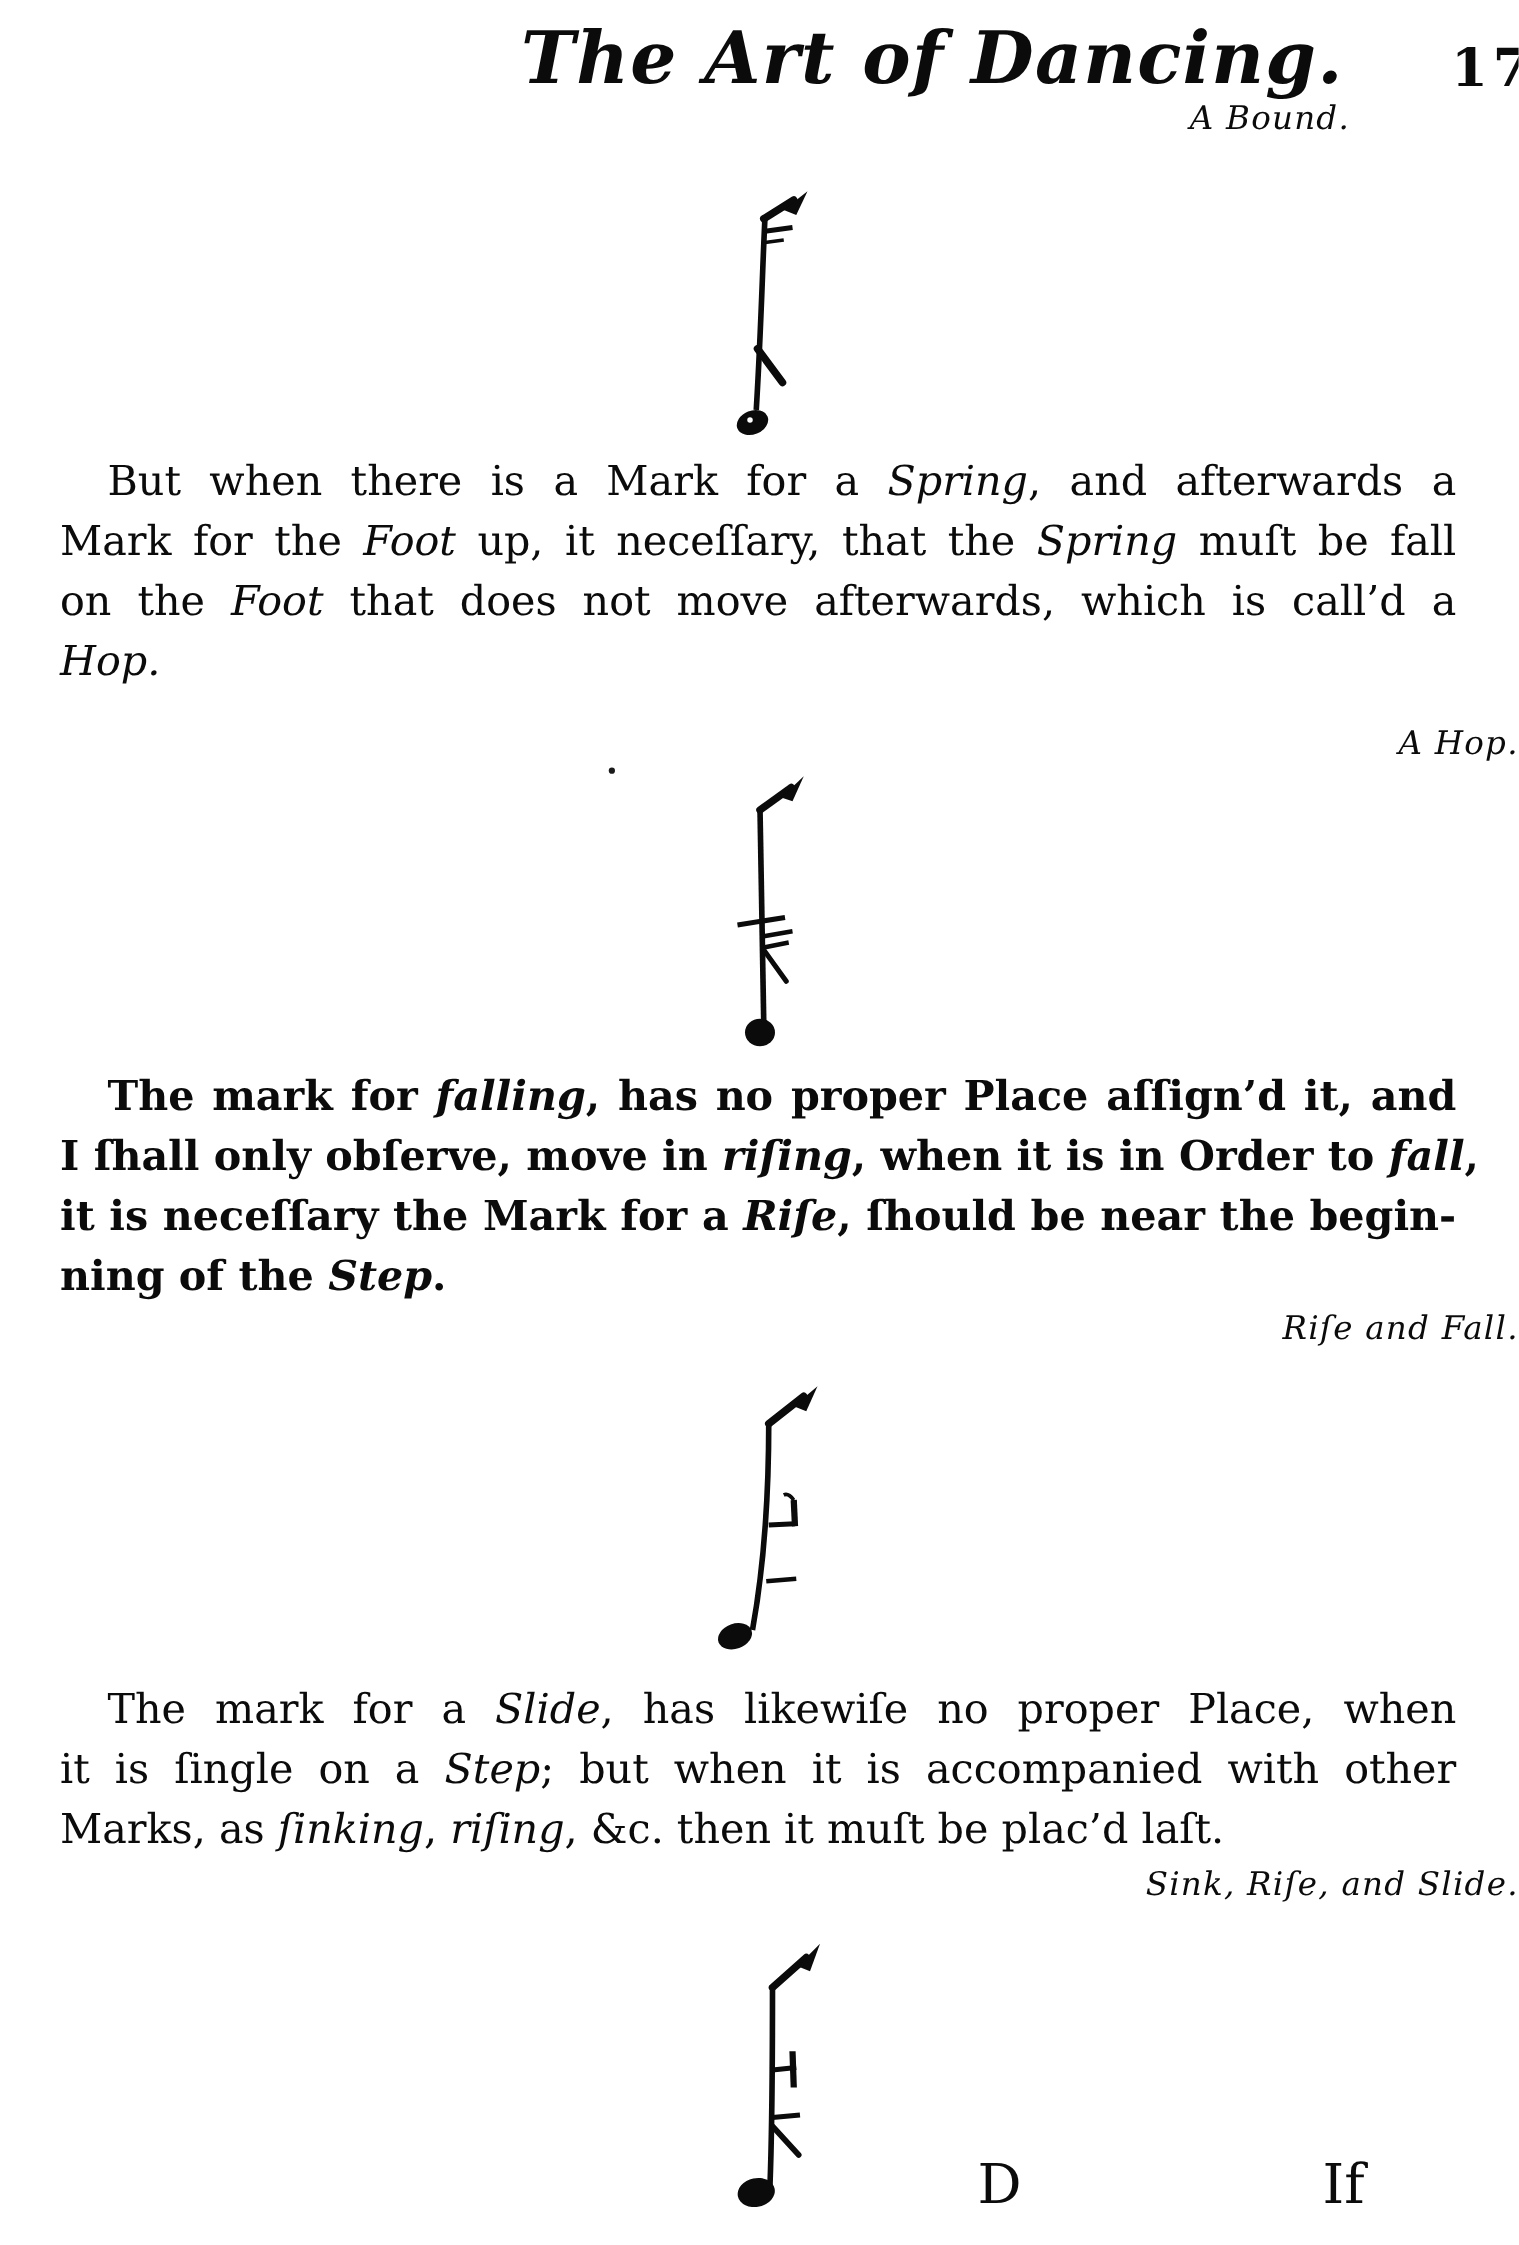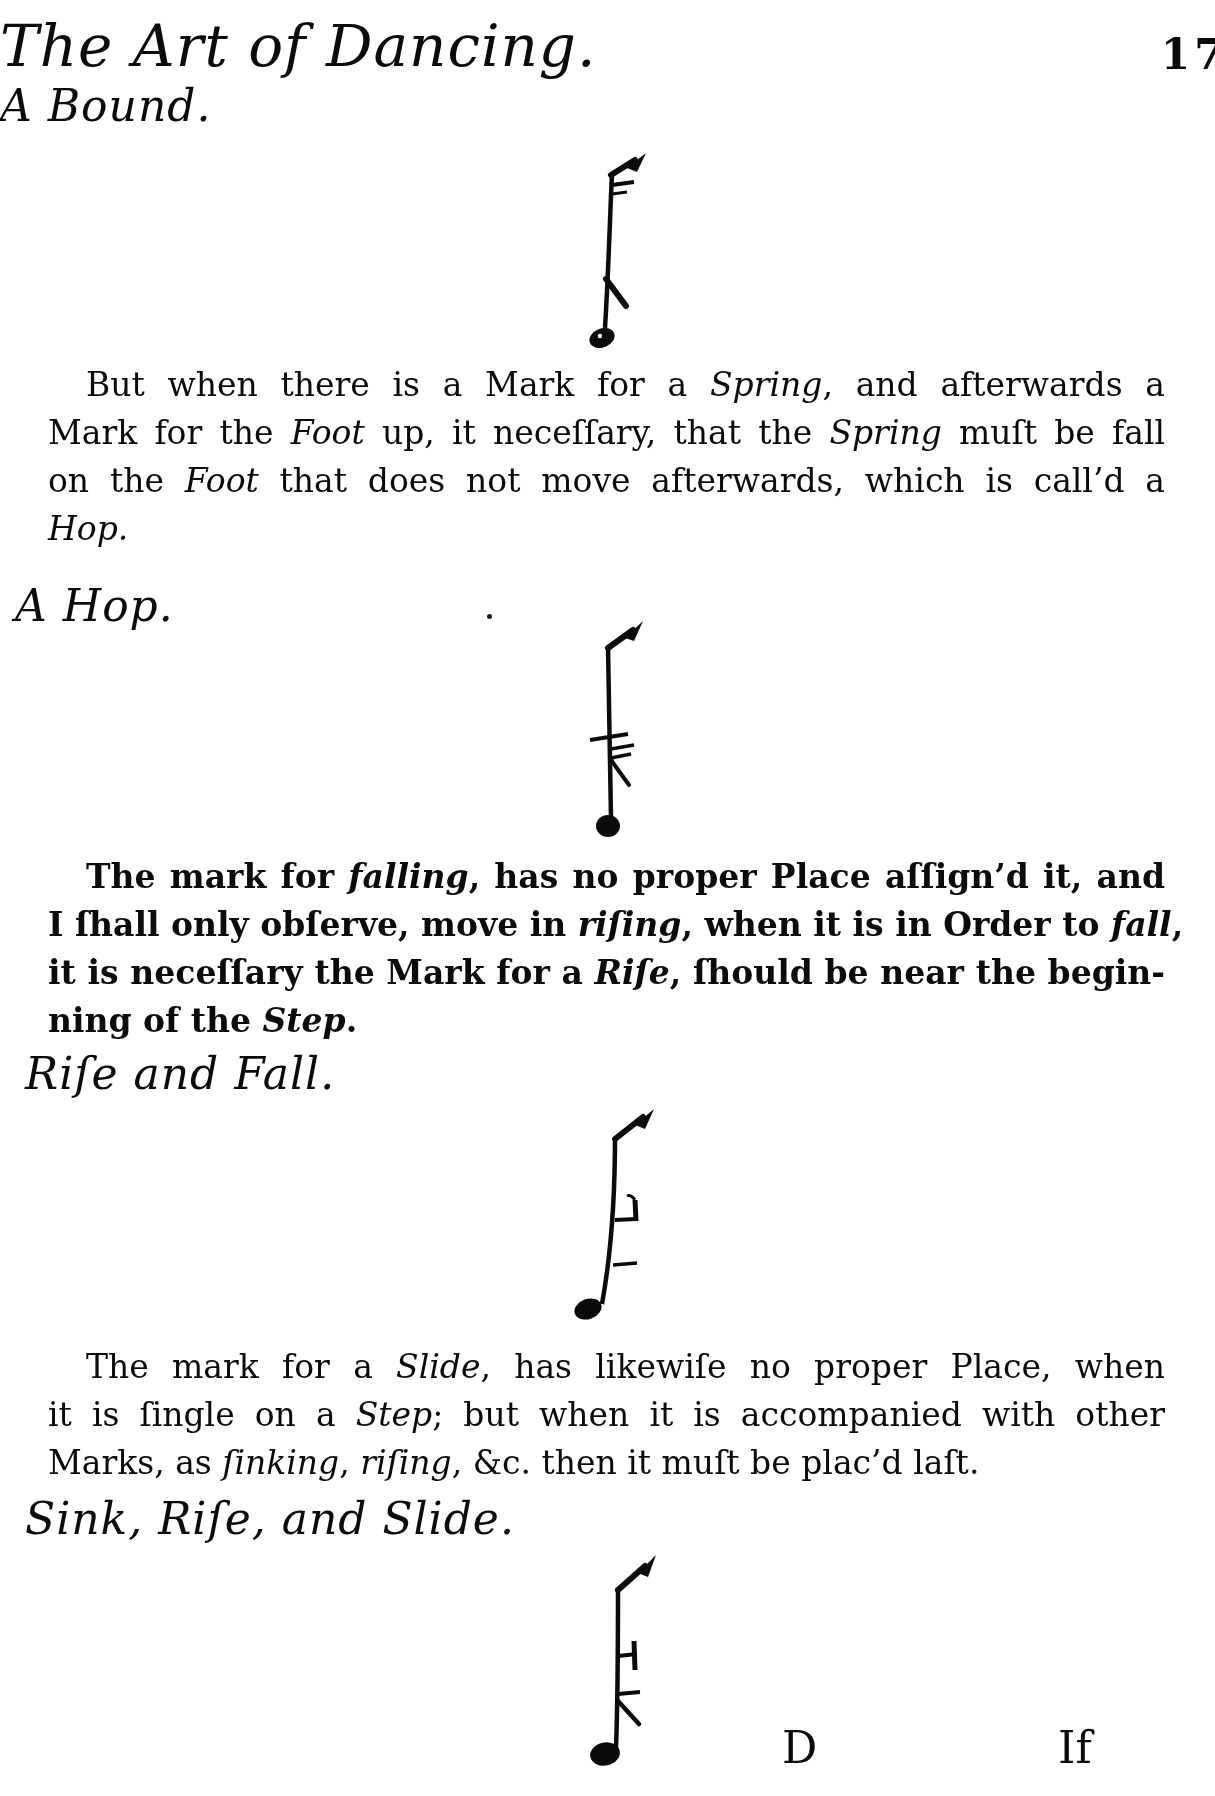--- a/index.html
+++ b/index.html
@@ -7,36 +7,37 @@
     position:relative;
     width:1215px;height:1796px;
     background:#ffffff;
     color:#0b0b0b;
     font-family:"DejaVu Serif", serif;
     overflow:hidden;
   }
   .abs{position:absolute;}
   .title{
     left:0;top:12px;width:1075px;
-    text-align:left;
+    text-align:right;
     font-style:italic;
     font-size:58px;
     letter-spacing:1px;
+    font-weight:bold;
   }
   .pagenum{
     left:1118px;top:30px;
     font-size:42px;
     font-weight:bold;
     letter-spacing:4px;
     margin-left:43px;
   }
   .caption{
     font-style:italic;
-    font-size:44px;
-    text-align:left;
+    font-size:26px;
+    text-align:right;
     letter-spacing:1px;
   }
   .c1{left:0;top:80px;width:1080px;}
   .c2{left:15px;top:580px;width:1200px;}
   .c3{left:25px;top:1048px;width:1190px;}
   .c4{left:25px;top:1493px;width:1190px;}
   .para{width:1117px;left:48px;}
   .p1{top:361px;}
   .p2{top:853px;font-weight:bold;}
   .p3{top:1343px;}

